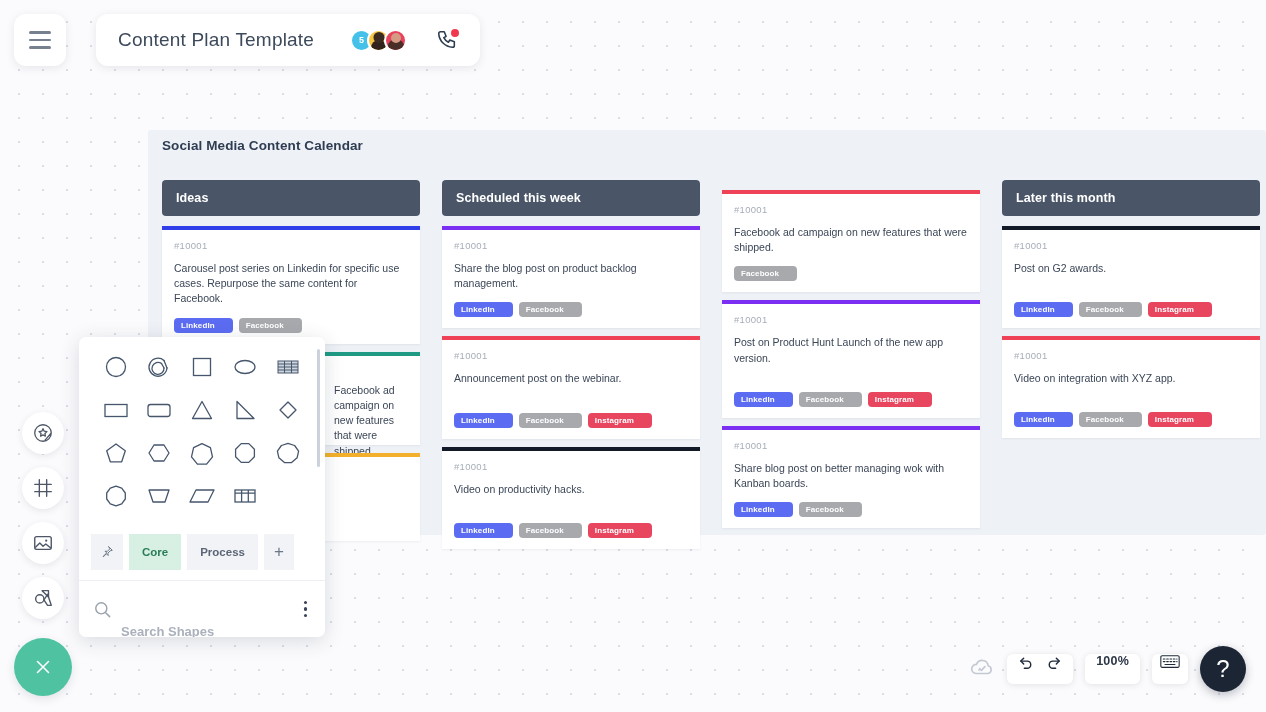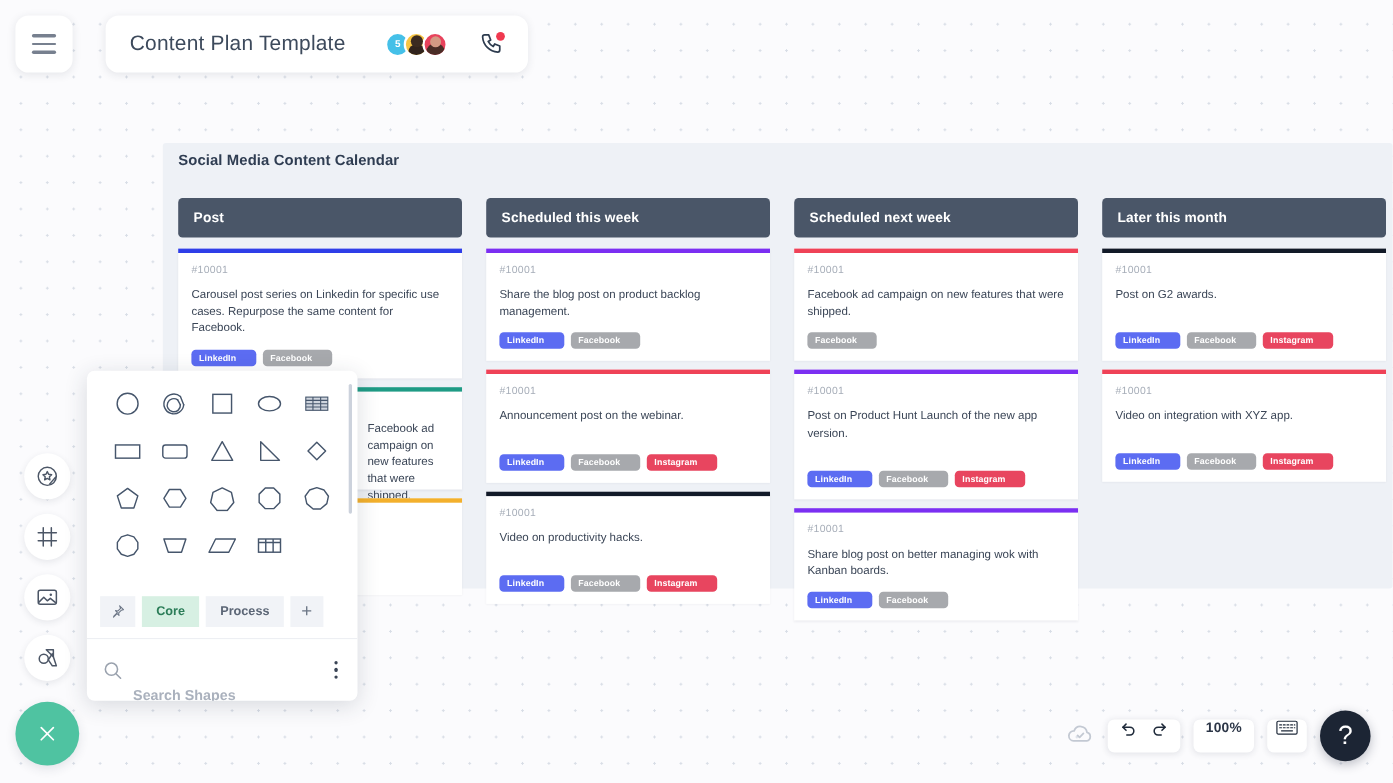--- a/index.html
+++ b/index.html
@@ -125,21 +125,21 @@
   }
   .panel-scroll {
     position: absolute; right: 5px; top: 12px; width: 3px; height: 118px;
     background: #ccd2dc; border-radius: 2px;
   }
   .panel-tabs {
     display: flex; align-items: center; gap: 6px; padding: 6px 12px 10px 12px;
     border-bottom: 1px solid #edeff3;
   }
   .tab {
-    height: 28px; padding: 0 13px; border-radius: 0; background: #f1f3f7;
+    height: 36px; padding: 0 13px; border-radius: 0; background: #f1f3f7;
     display: flex; align-items: center; justify-content: center;
     font-size: 11.5px; color: #5c6676; cursor: pointer; font-weight: 600;
   }
   .tab.pin { padding: 0 9px; color: #6d7787; }
   .tab.active { background: #d7f0e3; color: #2b7d58; }
   .tab.plus { padding: 0 10px; font-size: 17px; color: #6d7787; font-weight: 400; }
   .panel-search {
     height: 56px; display: flex; align-items: center; padding: 0 14px; gap: 9px;
   }
   .search-text { flex: 1; font-size: 13px; color: #aab1bd; font-weight: 700; margin-top: 44px; }
@@ -200,21 +200,21 @@
       <span class="phone-dot"></span>
     </div>
   </div>
 </div>
 
 <div id="board">
   <div id="board-title">Social Media Content Calendar</div>
   <div class="columns">
 
     <div class="column">
-      <div class="col-header">Post</div>
+      <div class="col-header">Ideas</div>
       <div class="cards">
         <div class="card" style="border-top-color:#2f3ee8;">
           <div class="card-id">#10001</div>
           <div class="card-text">Carousel post series on Linkedin for specific use cases. Repurpose the same content for Facebook.</div>
           <div class="tags">
             <span class="tag tag-linkedin">LinkedIn</span>
             <span class="tag tag-facebook">Facebook</span>
           </div>
         </div>
         <div class="card" style="border-top-color:#1f9b85;height:93px;">
@@ -253,21 +253,20 @@
           <div class="tags" style="margin-top:26px;">
             <span class="tag tag-linkedin">LinkedIn</span>
             <span class="tag tag-facebook">Facebook</span>
             <span class="tag tag-instagram">Instagram</span>
           </div>
         </div>
       </div>
     </div>
 
     <div class="column">
-      <div class="col-header">Scheduled next week</div>
       <div class="cards">
         <div class="card" style="border-top-color:#ef4257;">
           <div class="card-id">#10001</div>
           <div class="card-text">Facebook ad campaign on new features that were shipped.</div>
           <div class="tags">
             <span class="tag tag-facebook">Facebook</span>
           </div>
         </div>
         <div class="card" style="border-top-color:#7b2ff2;">
           <div class="card-id">#10001</div>

